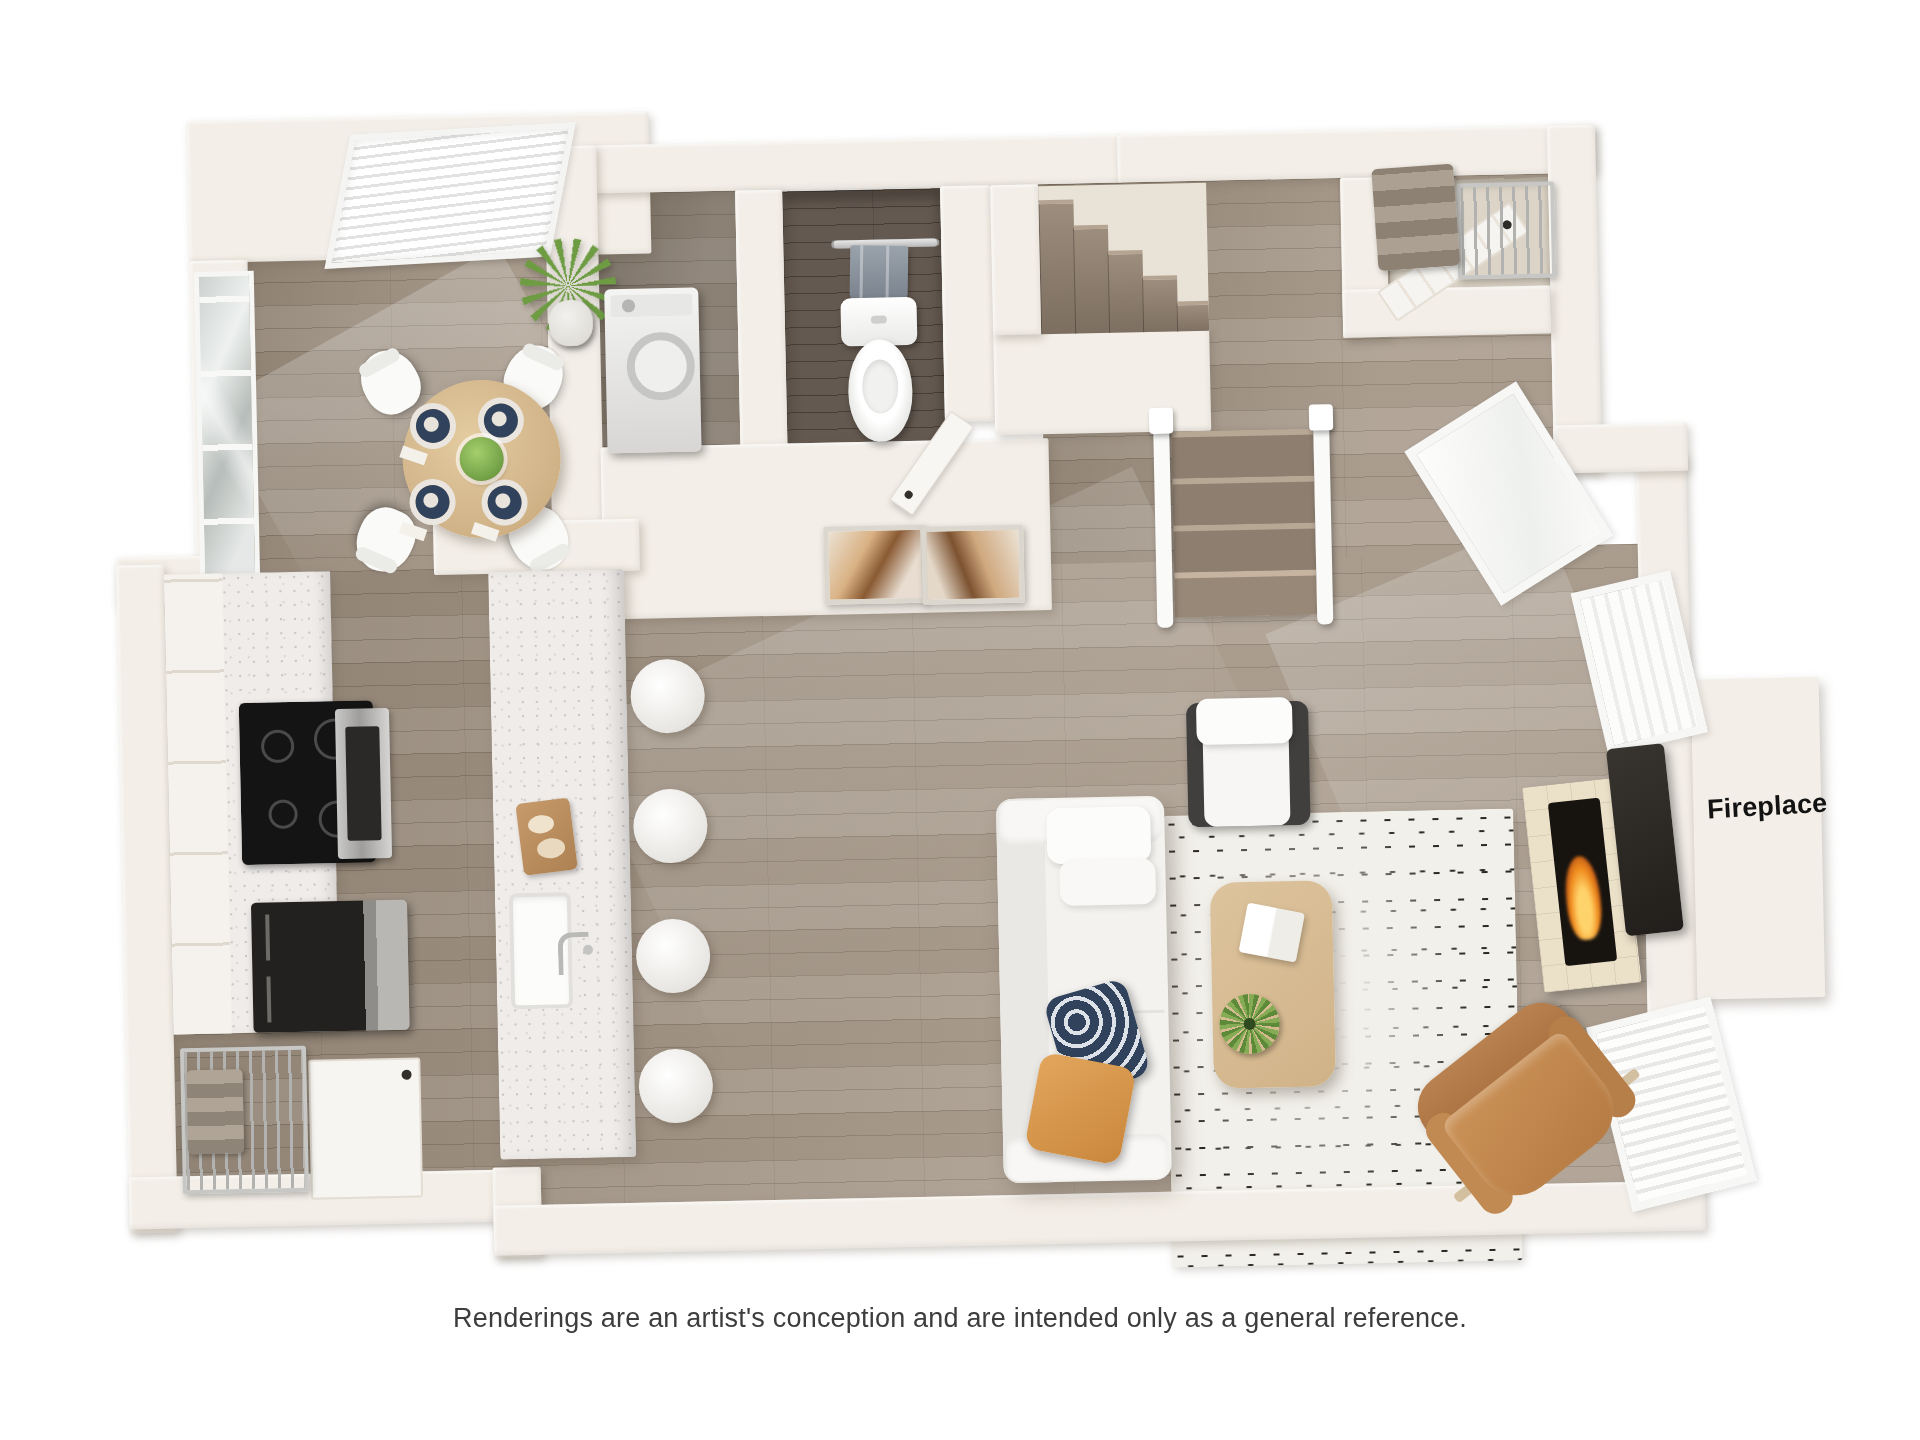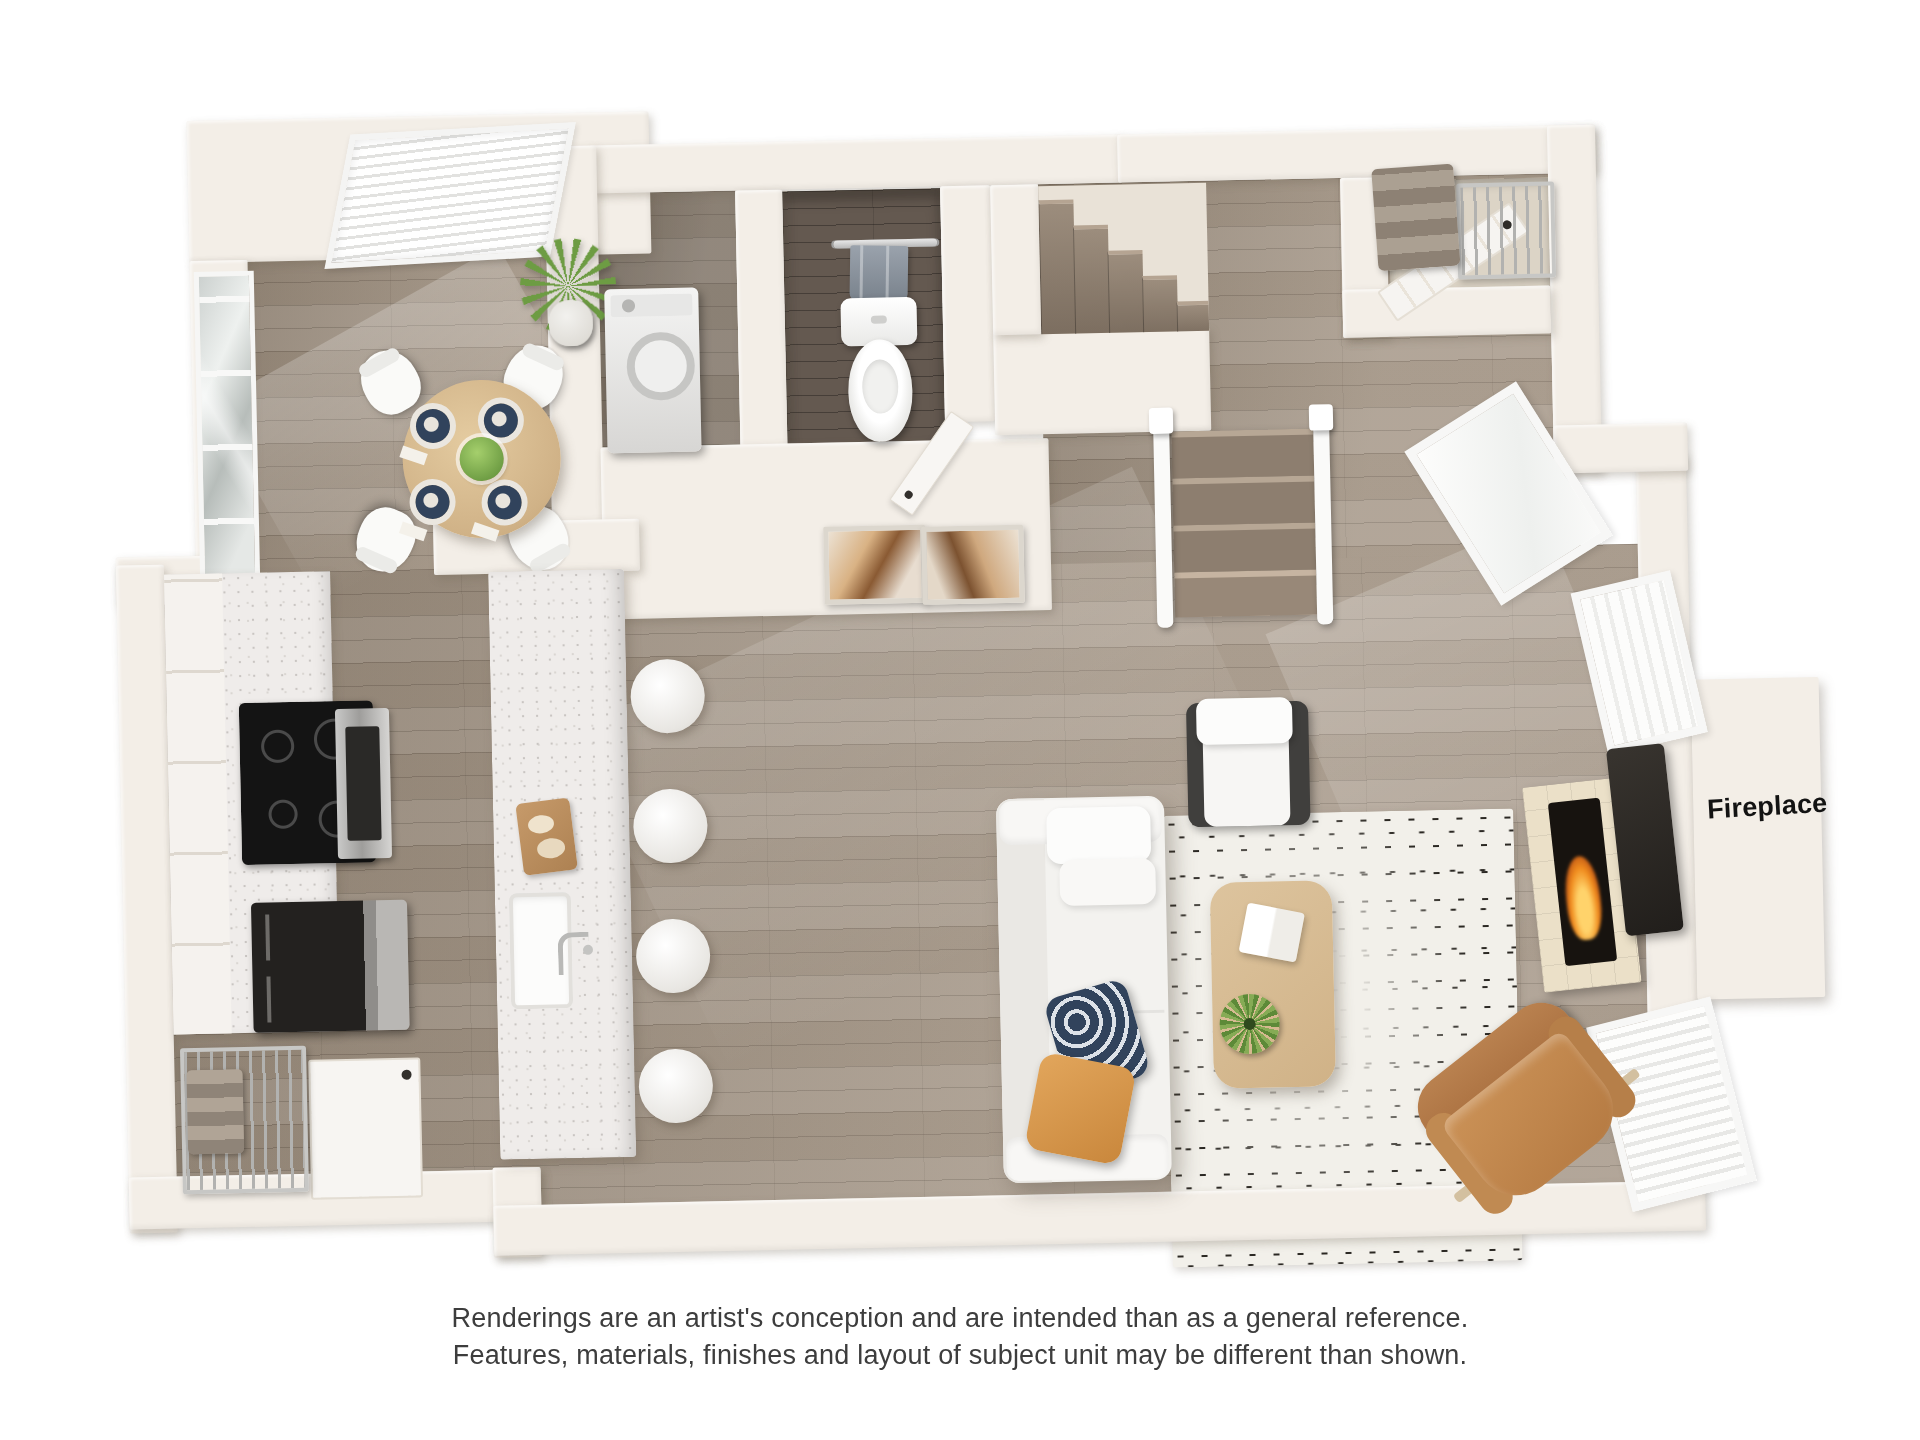--- a/index.html
+++ b/index.html
@@ -429,16 +429,15 @@
       <div class="firebox">
         <div class="flame"></div>
       </div>
     </div>
     <div class="abs tv-panel"></div>
 
     <div class="abs fp-label">Fireplace</div>
   </div>
 
   <div class="disclaimer">
-    <p>Renderings are an artist's conception and are intended than as a general reference.</p>
-    <p>Features, materials, finishes and layout of subject unit may be different than shown.</p>
+    <p>Renderings are an artist's conception and are intended only as a general reference.</p>
   </div>
 </div>
 
 </body></html>

